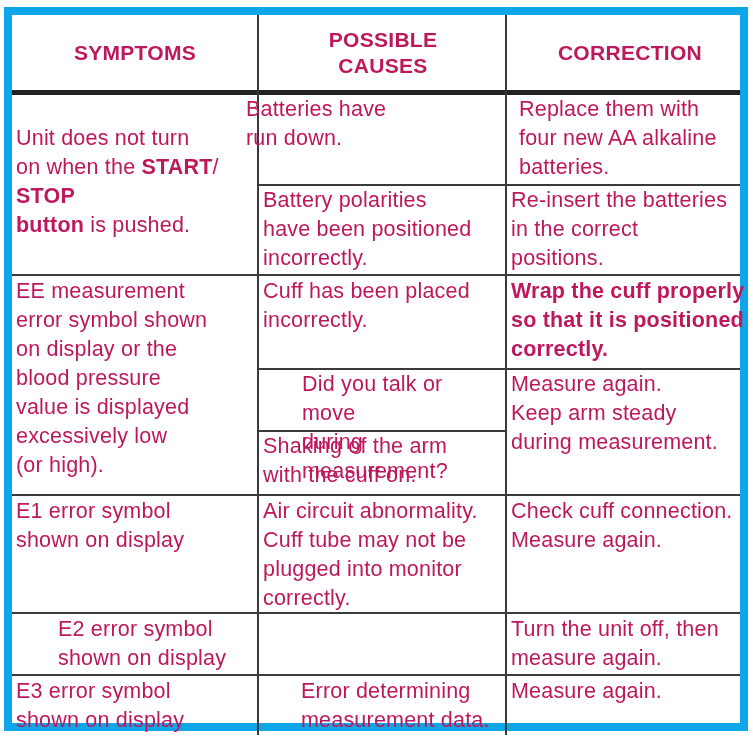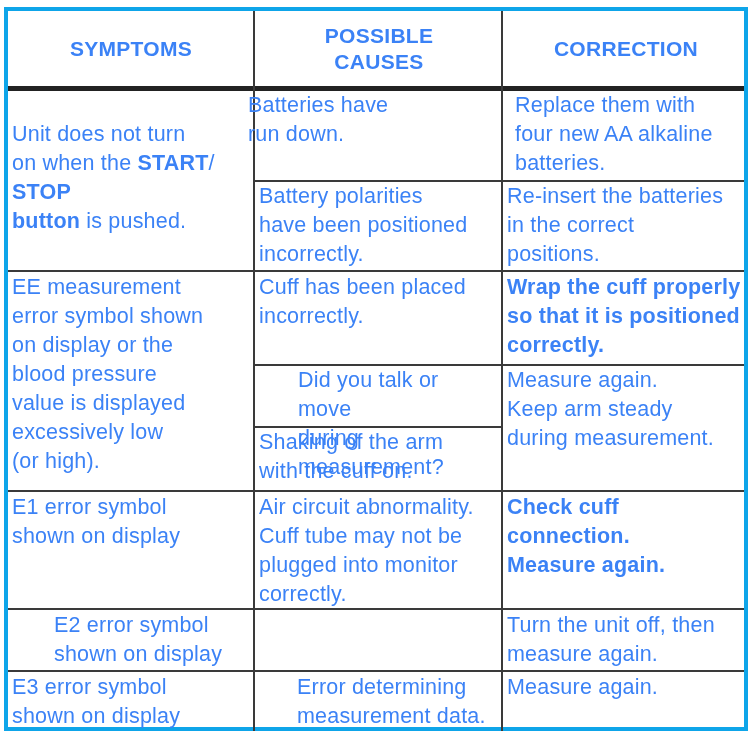--- a/index.html
+++ b/index.html
@@ -1,23 +1,23 @@
 <!DOCTYPE html>
 <html><head>
   <meta charset="utf-8">
   <style>
     html, body { margin: 0; padding: 0; background: #ffffff; }
     body { width: 753px; height: 740px; position: relative; overflow: hidden; }
     .tbl {
       position: absolute; left: 4px; top: 7px;
       width: 744px; height: 724px;
-      border: 4px solid #0ea5e9;
+      border: 8px solid #0ea5e9;
       box-sizing: border-box;
       font-family: "Liberation Sans", sans-serif;
-      color: #3b82f6;
+      color: #be185d;
     }
     .cell {
       position: absolute; box-sizing: border-box;
       font-size: 21.5px; line-height: 29px;
       padding: 0 0 0 4px;
       letter-spacing: 0.2px;
       white-space: pre-line;
     }
     .hdr {
       position: absolute; box-sizing: border-box;
@@ -43,21 +43,21 @@
 
   <div class="vline" style="left:245px;top:0;height:720px;"></div>
   <div class="vline" style="left:493px;top:0;height:720px;"></div>
 
   <div class="cell" style="left:0;top:80px;width:245px;">
     <span>Unit does not turn
 on when the </span><b>START</b><span>/
 </span><b>STOP</b><span>
 </span><b>button</b><span> is pushed.</span>
   </div>
-  <div class="cell" style="left:236px;top:80px;width:246px;">Batteries have
+  <div class="cell" style="left:230px;top:80px;width:246px;">Batteries have
 run down.</div>
   <div class="cell" style="left:495px;top:80px;width:245px;padding-left:12px;">Replace them with
 four new AA alkaline
 batteries.</div>
   <div class="hline" style="left:245px;right:0;top:169px;"></div>
   <div class="cell" style="left:247px;top:171px;width:246px;">Battery polarities
 have been positioned
 incorrectly.</div>
   <div class="cell" style="left:495px;top:171px;width:245px;">Re-insert the batteries
 in the correct
@@ -86,21 +86,21 @@
   <div class="cell" style="left:247px;top:417px;width:246px;">Shaking of the arm
 with the cuff on.</div>
   <div class="hline" style="left:0;right:0;top:479px;"></div>
 
   <div class="cell" style="left:0;top:482px;width:245px;">E1 error symbol
 shown on display</div>
   <div class="cell" style="left:247px;top:482px;width:246px;">Air circuit abnormality.
 Cuff tube may not be
 plugged into monitor
 correctly.</div>
-  <div class="cell" style="left:495px;top:482px;width:226px;font-weight:bold;">Check cuff connection.
+  <div class="cell" style="left:495px;top:482px;width:226px;">Check cuff connection.
 Measure again.</div>
   <div class="hline" style="left:0;right:0;top:597px;"></div>
 
   <div class="cell" style="left:0;top:600px;width:245px;padding-left:46px;">E2 error symbol
 shown on display</div>
   <div class="cell" style="left:495px;top:600px;width:245px;">Turn the unit off, then
 measure again.</div>
   <div class="hline" style="left:0;right:0;top:659px;"></div>
 
   <div class="cell" style="left:0;top:662px;width:245px;">E3 error symbol

